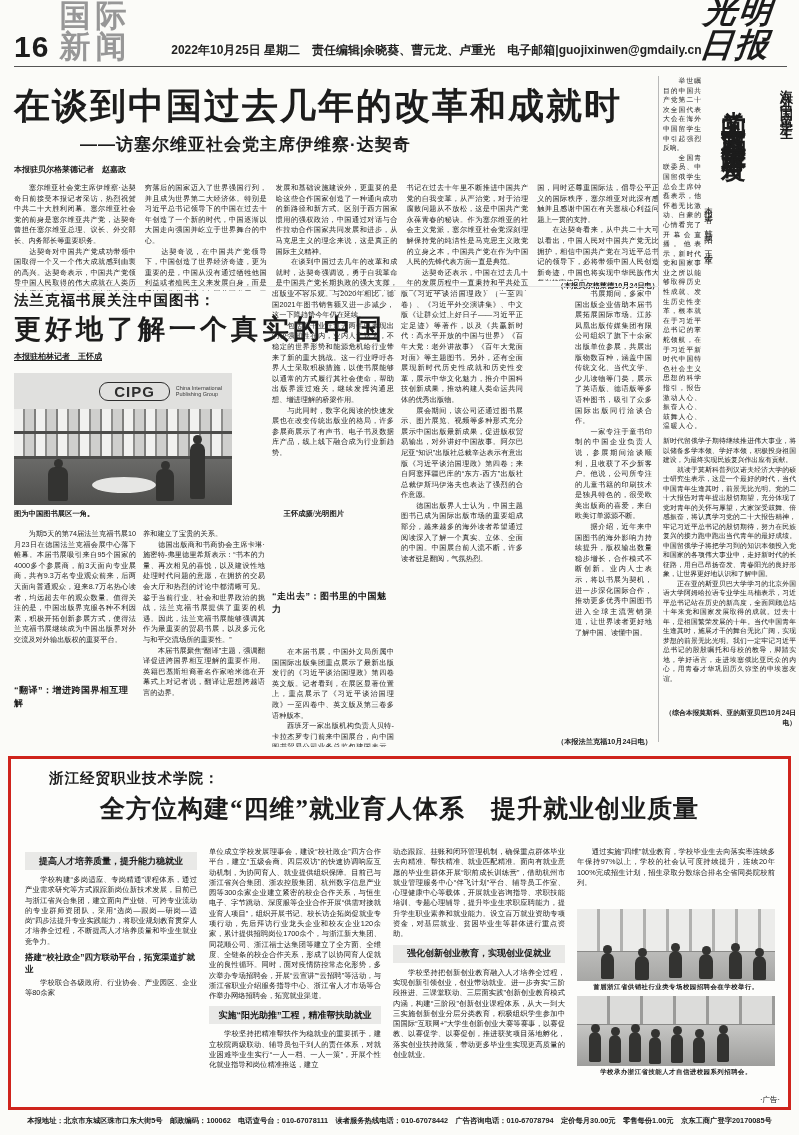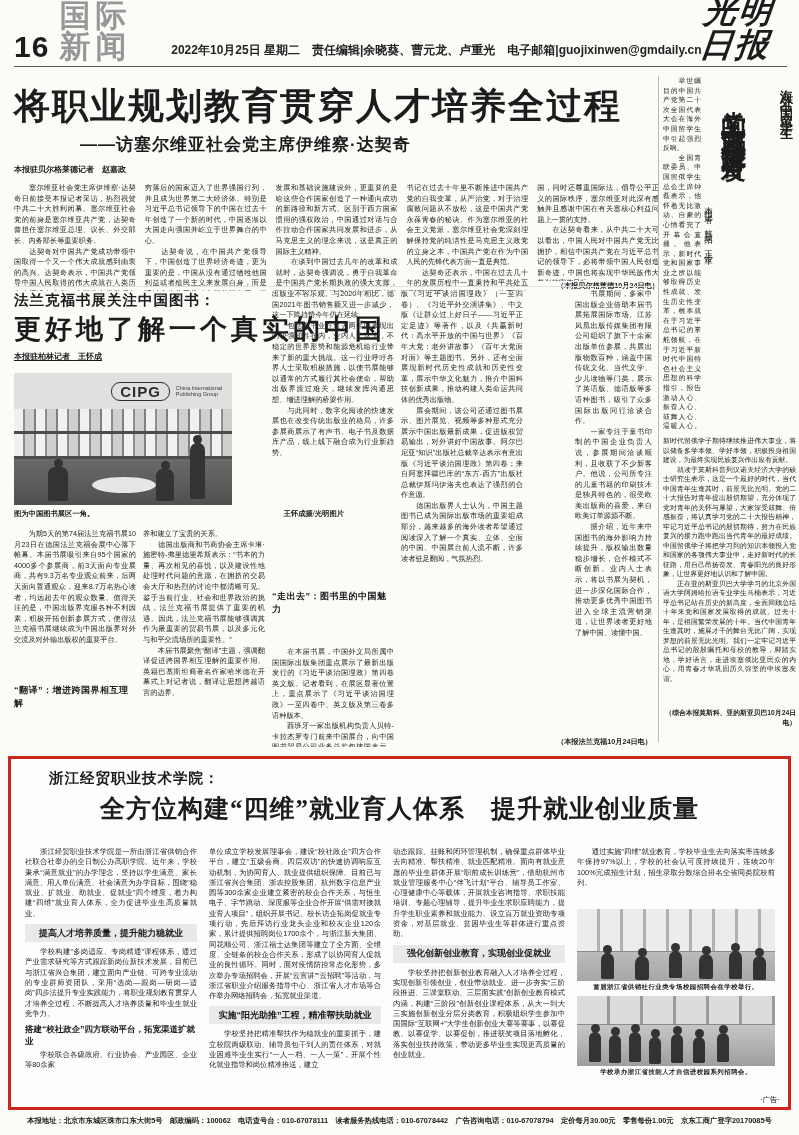--- a/index.html
+++ b/index.html
@@ -38,21 +38,21 @@
   .r-byline{position:absolute;top:126px;left:40px;writing-mode:vertical-rl;font-size:8.5px;letter-spacing:3px;}
   .r-lower{position:absolute;left:0;top:362px;width:133px;height:274px;font-size:6.8px;line-height:9.5px;}
   .r-date{position:absolute;left:0;bottom:16px;width:133px;font-size:6.8px;}
   
   #m-art{position:absolute;left:14px;top:289px;width:645px;height:458px;}
   .m-kicker{position:absolute;left:0;top:2px;font-size:14.5px;font-weight:bold;letter-spacing:1px;}
   .m-head{position:absolute;left:0;top:22px;font-size:27px;font-weight:bold;letter-spacing:4px;}
   .m-byline{position:absolute;left:0;top:62px;font-size:8px;font-weight:bold;text-decoration:underline;}
   .m-photo{position:absolute;left:0;top:84px;width:218px;height:132px;background:#9c9c9c;overflow:hidden;}
   .ph-band{height:36px;background:#e0e0de;display:flex;align-items:center;justify-content:flex-end;padding-right:10px;gap:6px;}
-  .cipg{font-size:15px;font-weight:900;letter-spacing:1px;color:#2e2e2e;border:1.5px solid #2e2e2e;border-radius:9px;padding:0 8px;}
+  .cipg{font-size:15px;font-weight:900;letter-spacing:1px;color:#2e2e2e;border:1.5px solid #2e2e2e;border-radius:9px;padding:0 14px;}
   .cipg-sub{font-size:5.5px;line-height:6.5px;color:#3a3a3a;white-space:pre-line;}
   .shelf{height:22px;background:repeating-linear-gradient(90deg,#f1f1ef 0 9px,#8e8e8c 9px 11px,#cfcfcd 11px 20px,#7f7f7d 20px 22px);border-bottom:3px solid #4c4c4a;}
   .ph-floor{position:relative;height:48px;background:linear-gradient(#6a6a68,#4e4e4c);}
   .ph-table{position:absolute;left:78px;top:18px;width:64px;height:16px;background:#e6e6e4;border-radius:50%;}
   .psn{position:absolute;background:#333331;border-radius:7px 7px 2px 2px;}
   .psn::before{content:"";position:absolute;top:-8px;left:50%;margin-left:-4.5px;width:9px;height:9px;border-radius:50%;background:#333331;}
   .m-cap{position:absolute;left:0;top:220px;width:330px;display:flex;justify-content:space-between;
          font-size:7.3px;font-weight:600;font-family:"Liberation Serif",serif;}
   .m-col{position:absolute;width:122px;display:flex;flex-direction:column;gap:28px;}
   .m-sub{font-size:9px;font-weight:bold;margin:5px 0 3px;letter-spacing:0.5px;}
@@ -77,21 +77,21 @@
 
 <div id="hdr">
   <span class="pgnum">16</span>
   <span class="section-title">国际新闻</span>
   <span class="dateinfo">2022年10月25日 星期二　责任编辑|余晓葵、曹元龙、卢重光　电子邮箱|guojixinwen@gmdaily.cn</span>
   <span class="masthead serif">光明日报</span>
 </div>
 <div id="hdr-rule"></div>
 
 <div id="top-art">
-  <div class="t-head">将职业规划教育贯穿人才培养全过程</div>
+  <div class="t-head">在谈到中国过去几年的改革和成就时</div>
   <div class="t-sub">——访塞尔维亚社会党主席伊维察·达契奇</div>
   <div class="t-byline serif">本报驻贝尔格莱德记者　赵嘉政</div>
   <div class="t-cols">
     <div class="t-col">
         <div class="bodytext">　　塞尔维亚社会党主席伊维察·达契奇日前接受本报记者采访，热烈祝贺中共二十大胜利闭幕。塞尔维亚社会党的前身是塞尔维亚共产党，达契奇曾担任塞尔维亚总理、议长、外交部长、内务部长等重要职务。
 　　达契奇对中国共产党成功带领中国取得一个又一个伟大成就感到由衷的高兴。达契奇表示，中国共产党领导中国人民取得的伟大成就在人类历史上还没有先例，中国共产党带领中国从一个相对贫</div>
       </div>
     <div class="t-col">
         <div class="bodytext">穷落后的国家迈入了世界强国行列，并且成为世界第二大经济体。特别是习近平总书记领导下的中国在过去十年创造了一个新的时代，中国逐渐以大国走向强国并屹立于世界舞台的中心。
 　　达契奇说，在中国共产党领导下，中国创造了世界经济奇迹，更为重要的是，中国从没有通过牺牲他国利益或者殖民主义来发展自身，而是通过合作共赢带动各国共同发展。习近平总书记提出的“一带一路”倡议除了带动沿线国家经济</div>
@@ -180,21 +180,20 @@
 　　据介绍，近年来中国图书的海外影响力持续提升，版权输出数量稳步增长，合作模式不断创新。业内人士表示，将以书展为契机，进一步深化国际合作，推动更多优秀中国图书进入全球主流营销渠道，让世界读者更好地了解中国、读懂中国。</div>
     <div class="dateline">（本报法兰克福10月24日电）</div>
   </div>
 </div>
 
 <div id="ad">
   <div class="ad-kicker">浙江经贸职业技术学院：</div>
   <div class="ad-head">全方位构建“四维”就业育人体系　提升就业创业质量</div>
 
   <div class="ad-col" style="left:14px;width:172px;">
-    <div class="bodytext">　　浙江经贸职业技术学院是一所由浙江省供销合作社联合社举办的全日制公办高职学院。近年来，学校秉承“满意就业”的办学理念，坚持以学生满意、家长满意、用人单位满意、社会满意为办学目标，围绕“稳就业、扩就业、助就业、促就业”四个维度，着力构建“四维”就业育人体系，全力促进毕业生高质量就业。</div>
     <div class="ad-sub">提高人才培养质量，提升能力稳就业</div>
     <div class="bodytext">　　学校构建“多岗适应、专岗精通”课程体系，通过产业需求研究等方式跟踪新岗位新技术发展，目前已与浙江省兴合集团，建立面向产业链、可跨专业流动的专业群师资团队，采用“选岗—跟岗—研岗—适岗”四步法提升专业实践能力，将职业规划教育贯穿人才培养全过程，不断提高人才培养质量和毕业生就业竞争力。</div>
     <div class="ad-sub2">搭建“校社政企”四方联动平台，拓宽渠道扩就业</div>
     <div class="bodytext">　　学校联合各级政府、行业协会、产业园区、企业等80余家</div>
   </div>
 
   <div class="ad-col" style="left:198px;width:172px;">
     <div class="bodytext" style="max-height:158px;overflow:hidden;">单位成立学校发展理事会，建设“校社政企”四方合作平台，建立“五级会商、四层双访”的快速协调响应互动机制，为协同育人、就业提供组织保障。目前已与浙江省兴合集团、浙农控股集团、杭州数字信息产业园等300余家企业建立紧密的校企合作关系，与恒生电子、字节跳动、深度服等企业合作开展“供需对接就业育人项目”，组织开展书记、校长访企拓岗促就业专项行动，先后拜访行业龙头企业和校友企业120余家，累计提供招聘岗位1700余个，与浙江新大集团、同花顺公司、浙江福士达集团等建立了全方面、全维度、全链条的校企合作关系，形成了以协同育人促就业的良性循环。同时，面对疫情防控常态化形势，多次举办专场招聘会，开展“云宣讲”“云招聘”等活动，与浙江省职业介绍服务指导中心、浙江省人才市场等合作举办网络招聘会，拓宽就业渠道。</div>
     <div class="ad-sub">实施“阳光助推”工程，精准帮扶助就业</div>
     <div class="bodytext">　　学校坚持把精准帮扶作为稳就业的重要抓手，建立校院两级联动、辅导员包干到人的责任体系，对就业困难毕业生实行“一人一档、一人一策”，开展个性化就业指导和岗位精准推送，建立</div>

